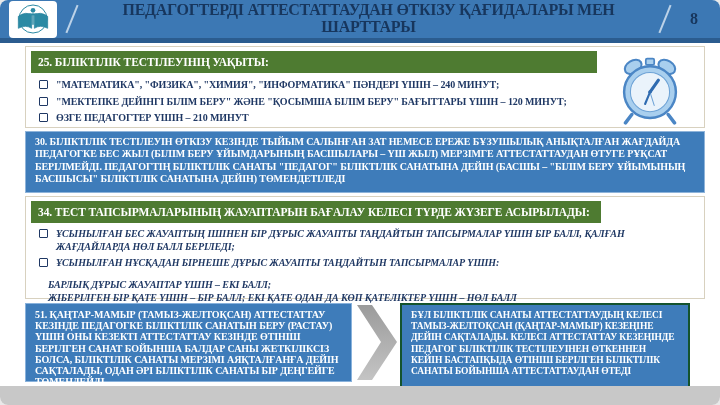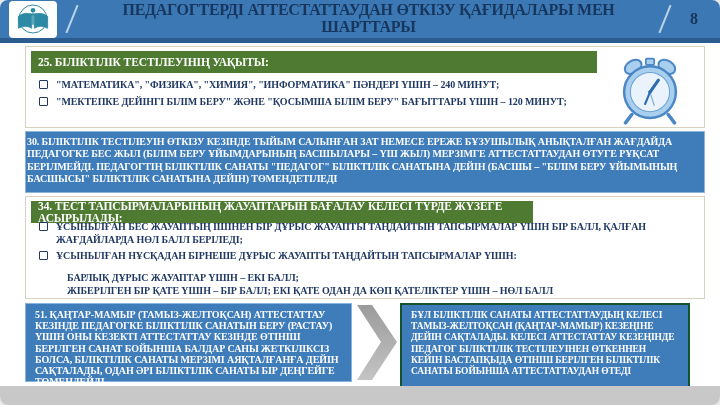--- a/index.html
+++ b/index.html
@@ -42,29 +42,29 @@
     color:#ffffff;font-weight:bold;font-size:11.5px;letter-spacing:-0.1px;
     display:flex;align-items:center;padding:0 7px;box-sizing:border-box;
   }
   .bullets{position:absolute;left:13px;color:#1f3864;font-weight:bold;font-size:10px;}
   .bullet-row{display:flex;margin-bottom:4px;}
   .chk{
     flex:0 0 auto;width:7px;height:7px;border:1.3px solid #1f3864;
     margin:1px 8px 0 0;background:#ffffff;border-radius:1px;
   }
   .bullet-text{letter-spacing:-0.1px;line-height:12.5px;}
-  .subline{margin-left:28px;line-height:13px;letter-spacing:-0.1px;}
+  .subline{margin-left:9px;line-height:13px;letter-spacing:-0.1px;}
   
   .blue-box{
     background:#3e7cba;color:#ffffff;font-weight:bold;
     box-sizing:border-box;position:absolute;
   }
   .box30{
     left:25px;top:131px;width:680px;height:62px;border:1px solid #8fb4da;
-    font-size:10px;line-height:12.3px;padding:4px 1px;letter-spacing:-0.1px;
+    font-size:10px;line-height:12.3px;padding:4px 9px;letter-spacing:-0.1px;
   }
   .box51{
     left:25px;top:303px;width:327px;height:79px;border:1px solid #89b2dc;
     font-size:10px;line-height:11.2px;padding:5px 9px;letter-spacing:-0.1px;
   }
   .box-right{
     left:400px;top:303px;width:290px;height:90px;border:2px solid #14532d;
     font-size:9.5px;line-height:11.2px;padding:5px 9px;letter-spacing:-0.1px;
   }
   .chevron{position:absolute;left:356px;top:303px;width:42px;height:79px;}
@@ -98,20 +98,24 @@
     <div class="green-bar" style="width:566px;">25. БІЛІКТІЛІК ТЕСТІЛЕУІНІҢ  УАҚЫТЫ:</div>
     <div class="bullets" style="top:32px;width:560px;">
       <div class="bullet-row">
         <span class="chk"></span>
         <span class="bullet-text">"МАТЕМАТИКА", "ФИЗИКА", "ХИМИЯ", "ИНФОРМАТИКА" ПӘНДЕРІ ҮШІН – 240 МИНУТ;</span>
       </div>
       <div class="bullet-row">
         <span class="chk"></span>
         <span class="bullet-text">"МЕКТЕПКЕ ДЕЙІНГІ БІЛІМ БЕРУ" ЖӘНЕ "ҚОСЫМША БІЛІМ БЕРУ" БАҒЫТТАРЫ ҮШІН – 120 МИНУТ;</span>
       </div>
+      <div class="bullet-row">
+        <span class="chk"></span>
+        <span class="bullet-text">ӨЗГЕ ПЕДАГОГТЕР ҮШІН – 210 МИНУТ</span>
+      </div>
     </div>
     <div class="clock-wrap">
       <svg width="78" height="70" viewBox="0 0 100 100">
         <ellipse cx="26" cy="17" rx="13" ry="9" transform="rotate(-32 26 17)" fill="#a9cfee" stroke="#4b86c5" stroke-width="3"></ellipse>
         <ellipse cx="74" cy="17" rx="13" ry="9" transform="rotate(32 74 17)" fill="#a9cfee" stroke="#4b86c5" stroke-width="3"></ellipse>
         <rect x="44" y="5" width="12" height="9" rx="2" fill="#a9cfee" stroke="#4b86c5" stroke-width="2.5"></rect>
         <line x1="24" y1="85" x2="15" y2="97" stroke="#4b86c5" stroke-width="5" stroke-linecap="round"></line>
         <line x1="76" y1="85" x2="85" y2="97" stroke="#4b86c5" stroke-width="5" stroke-linecap="round"></line>
         <circle cx="50" cy="53" r="37" fill="#a9cfee" stroke="#4b86c5" stroke-width="3.5"></circle>
         <circle cx="50" cy="53" r="28" fill="#eaf3fb" stroke="#6ea3d6" stroke-width="1.5"></circle>
@@ -119,22 +123,22 @@
         <line x1="50" y1="53" x2="43" y2="70" stroke="#2f6bb0" stroke-width="3" stroke-linecap="round"></line>
         <line x1="50" y1="53" x2="56" y2="72" stroke="#6ea3d6" stroke-width="1.5" stroke-linecap="round"></line>
         <circle cx="50" cy="53" r="2.5" fill="#2f6bb0"></circle>
       </svg>
     </div>
   </div>
 
   <div class="blue-box box30">30. БІЛІКТІЛІК ТЕСТІЛЕУІН ӨТКІЗУ КЕЗІНДЕ ТЫЙЫМ САЛЫНҒАН ЗАТ НЕМЕСЕ ЕРЕЖЕ БҰЗУШЫЛЫҚ АНЫҚТАЛҒАН ЖАҒДАЙДА ПЕДАГОГКЕ БЕС ЖЫЛ (БІЛІМ БЕРУ ҰЙЫМДАРЫНЫҢ БАСШЫЛАРЫ – ҮШ ЖЫЛ) МЕРЗІМГЕ АТТЕСТАТТАУДАН ӨТУГЕ РҰҚСАТ БЕРІЛМЕЙДІ. ПЕДАГОГТІҢ БІЛІКТІЛІК САНАТЫ "ПЕДАГОГ" БІЛІКТІЛІК САНАТЫНА ДЕЙІН (БАСШЫ – "БІЛІМ БЕРУ ҰЙЫМЫНЫҢ БАСШЫСЫ" БІЛІКТІЛІК САНАТЫНА ДЕЙІН) ТӨМЕНДЕТІЛЕДІ</div>
 
   <div class="panel panel34">
-    <div class="green-bar" style="width:502px;">34. ТЕСТ ТАПСЫРМАЛАРЫНЫҢ  ЖАУАПТАРЫН  БАҒАЛАУ КЕЛЕСІ ТҮРДЕ ЖҮЗЕГЕ АСЫРЫЛАДЫ:</div>
-    <div class="bullets" style="top:24px;width:655px;">
+    <div class="green-bar" style="width:570px;">34. ТЕСТ ТАПСЫРМАЛАРЫНЫҢ  ЖАУАПТАРЫН  БАҒАЛАУ КЕЛЕСІ ТҮРДЕ ЖҮЗЕГЕ АСЫРЫЛАДЫ:</div>
+    <div class="bullets" style="top:31px;width:655px;font-style:italic;">
       <div class="bullet-row">
         <span class="chk"></span>
         <span class="bullet-text">ҰСЫНЫЛҒАН БЕС ЖАУАПТЫҢ ІШІНЕН БІР ДҰРЫС ЖАУАПТЫ ТАҢДАЙТЫН ТАПСЫРМАЛАР ҮШІН БІР БАЛЛ, ҚАЛҒАН ЖАҒДАЙЛАРДА НӨЛ БАЛЛ БЕРІЛЕДІ;</span>
       </div>
       <div class="bullet-row" style="margin-bottom:8px;">
         <span class="chk"></span>
         <span class="bullet-text">ҰСЫНЫЛҒАН НҰСҚАДАН БІРНЕШЕ ДҰРЫС ЖАУАПТЫ ТАҢДАЙТЫН ТАПСЫРМАЛАР ҮШІН:</span>
       </div>
       <div class="subline">БАРЛЫҚ ДҰРЫС ЖАУАПТАР ҮШІН – ЕКІ БАЛЛ;</div>
       <div class="subline">ЖІБЕРІЛГЕН БІР ҚАТЕ ҮШІН – БІР БАЛЛ; ЕКІ ҚАТЕ ОДАН ДА КӨП ҚАТЕЛІКТЕР ҮШІН – НӨЛ БАЛЛ</div>

